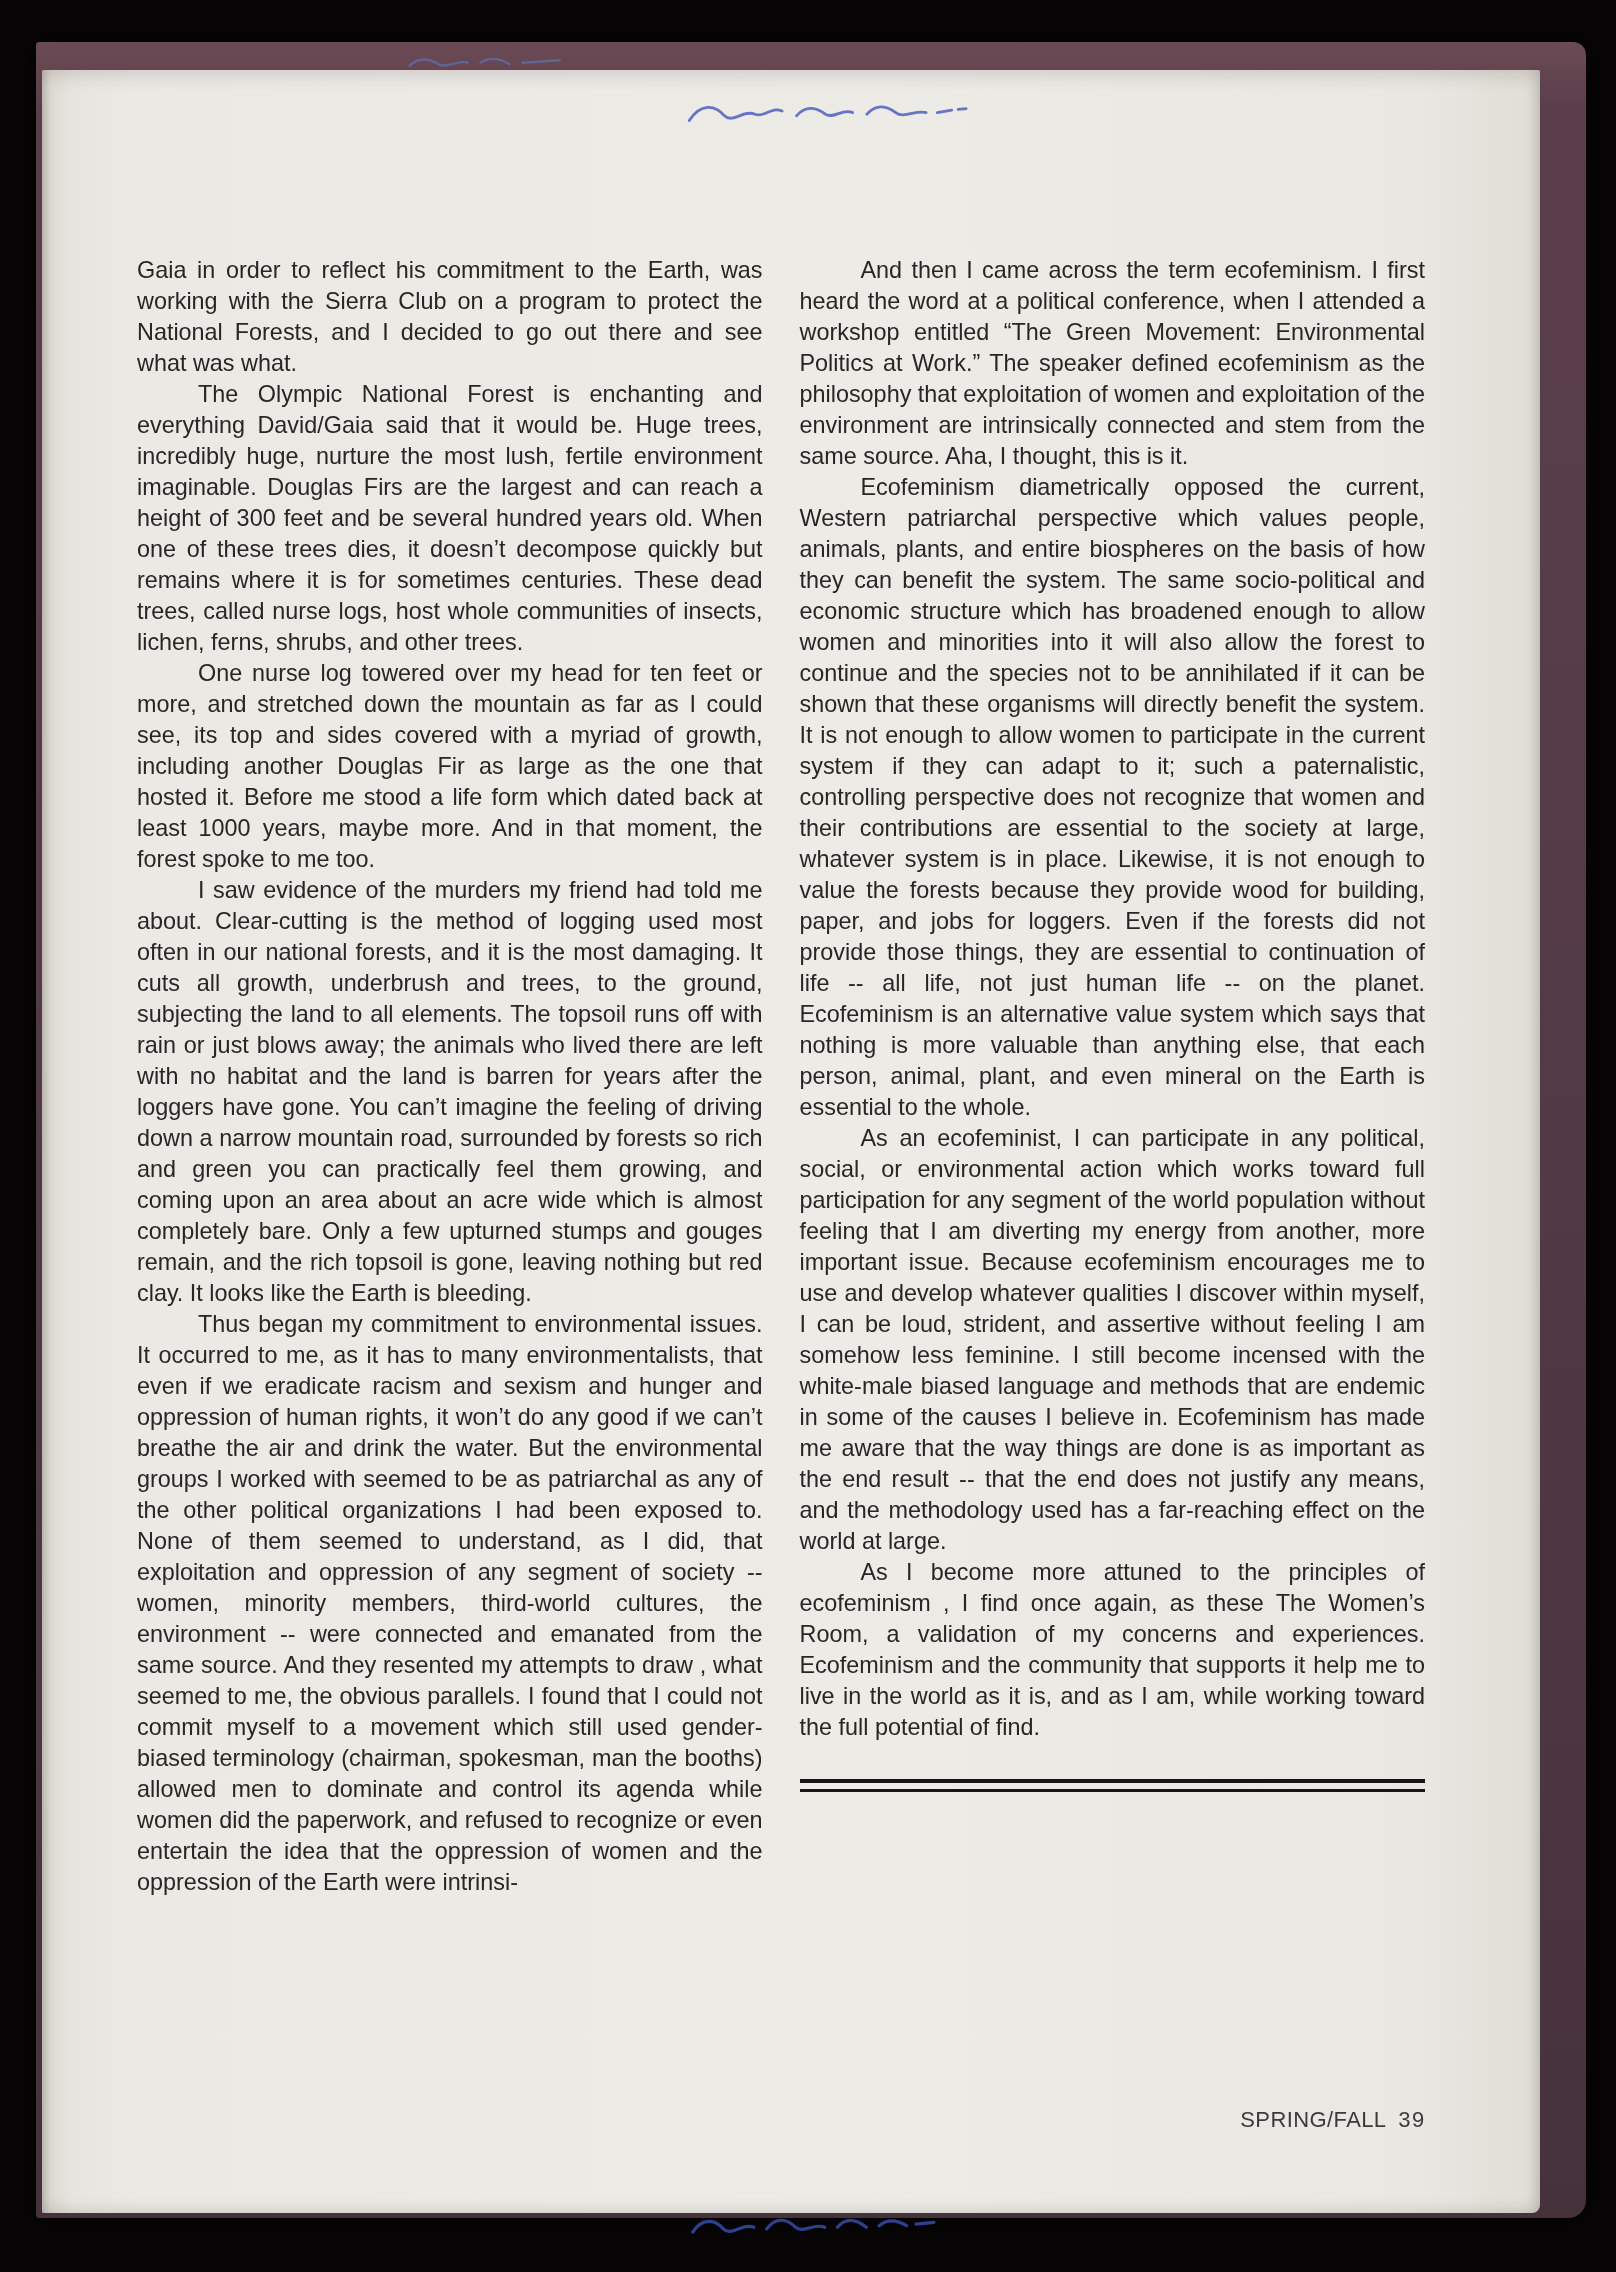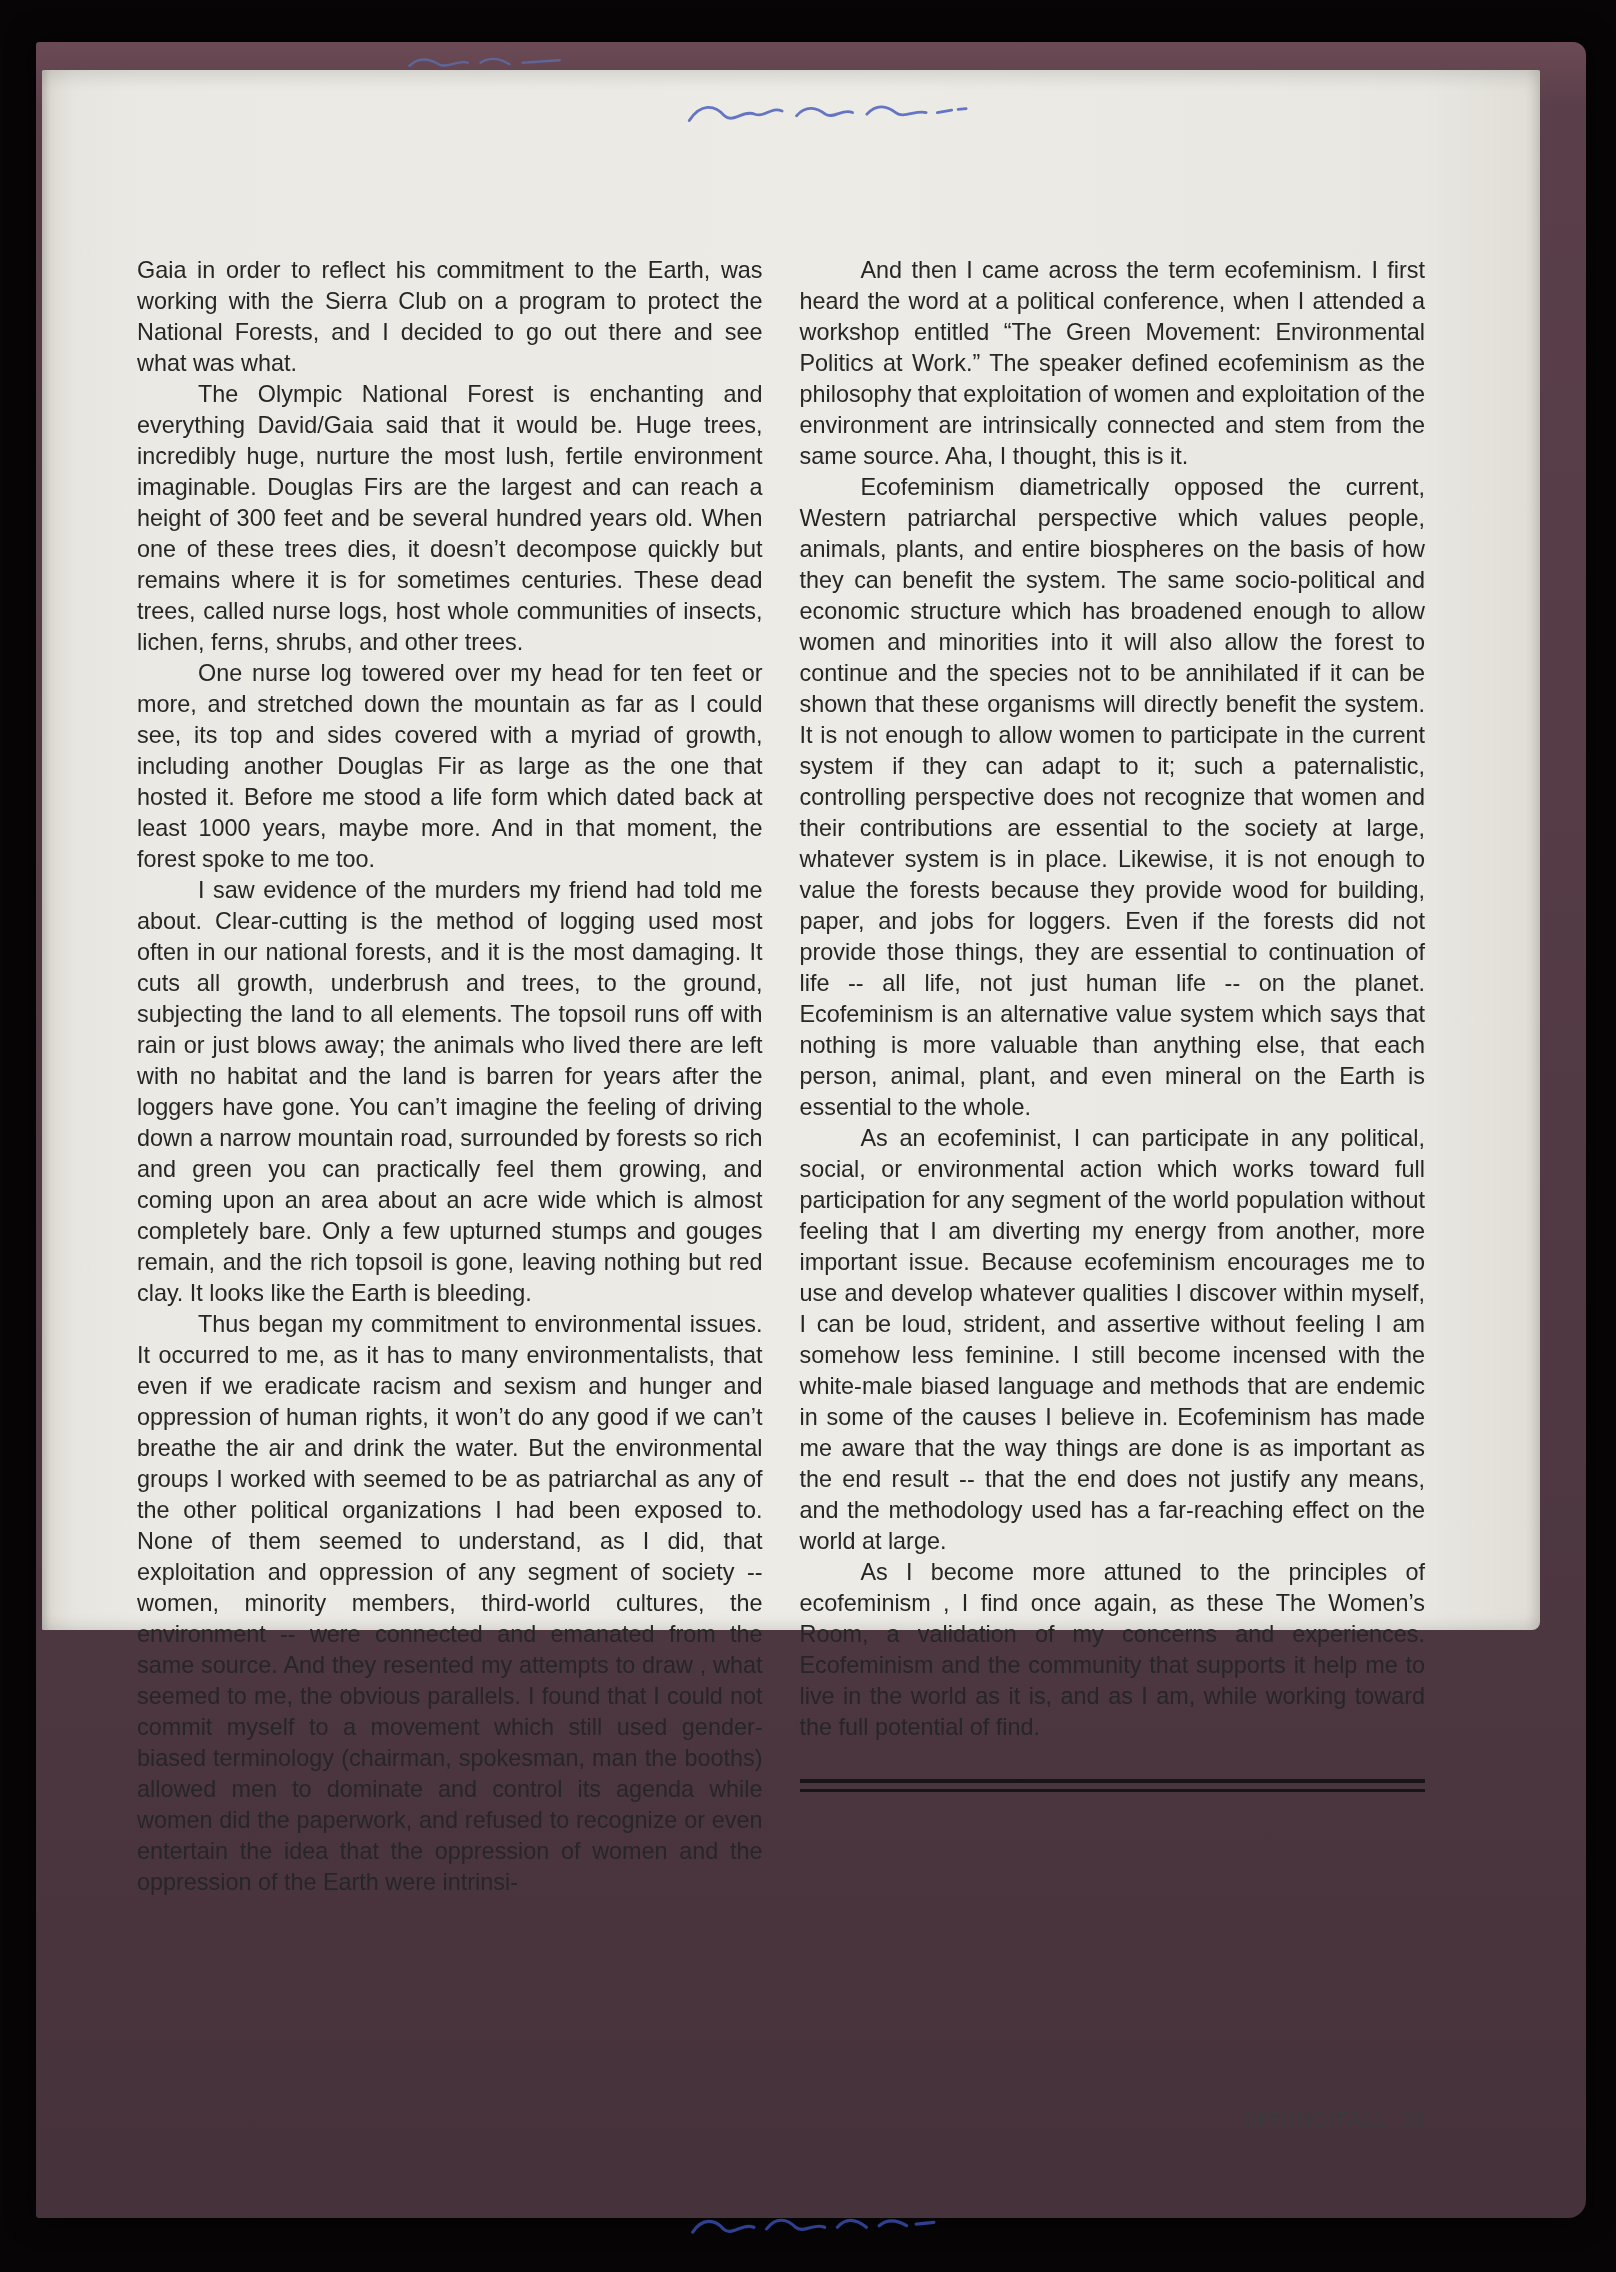--- a/index.html
+++ b/index.html
@@ -8,21 +8,21 @@
     background:#070506;
     font-family:"Liberation Sans",sans-serif;
   }
   .book-cover{
     position:absolute;left:36px;top:42px;width:1550px;height:2176px;
     background:linear-gradient(180deg,#6b4a55 0%,#5a3f4a 3%,#523a44 50%,#46323b 100%);
     border-radius:3.2px 13px 18px 3.2px;
     box-shadow:0 0 29px rgba(0,0,0,.65);
   }
   .page{
-    position:absolute;left:42px;top:70px;width:1498px;height:1560px;
+    position:absolute;left:42px;top:70px;width:1498px;height:2143px;
     background:linear-gradient(90deg,#c9c6bf 0px,#dddad3 8px,#e7e5df 32px,#ebe9e4 97px,#edebe6 55%,#e9e7e1 92%,#e0ded7 99%,#d5d2cb 100%);
     border-radius:1.6px 1.6px 8px 1.6px;
     box-shadow:inset 0 8px 14.5px rgba(0,0,0,.10), inset 0 -6.5px 11.3px rgba(0,0,0,.08);
   }
   .columns{
     position:absolute;left:95px;top:185px;width:1288px;
     display:flex;gap:37px;
   }
   .col{
     width:626px;color:#262626;
@@ -32,21 +32,21 @@
   .col p.continued{text-indent:0;}
   .em{}
   .end-rule{
     margin-top:36px;height:5.7px;
     border-top:4px solid #15151a;border-bottom:3.2px solid #15151a;
   }
   .footer{
     position:absolute;top:2037px;right:115px;
     font-size:22px;color:#3b3b3b;letter-spacing:0.4px;
   }
-  .footer .num{margin-left:11.3px;}
+  .footer .num{margin-left:11.3px;font-family:Liberation Mono, monospace;}
   .handwriting{position:absolute;pointer-events:none;}
 </style>
 </head>
 <body>
 
 <div class="scene">
 
   <div class="book-cover"></div>
 
   <div class="page">

